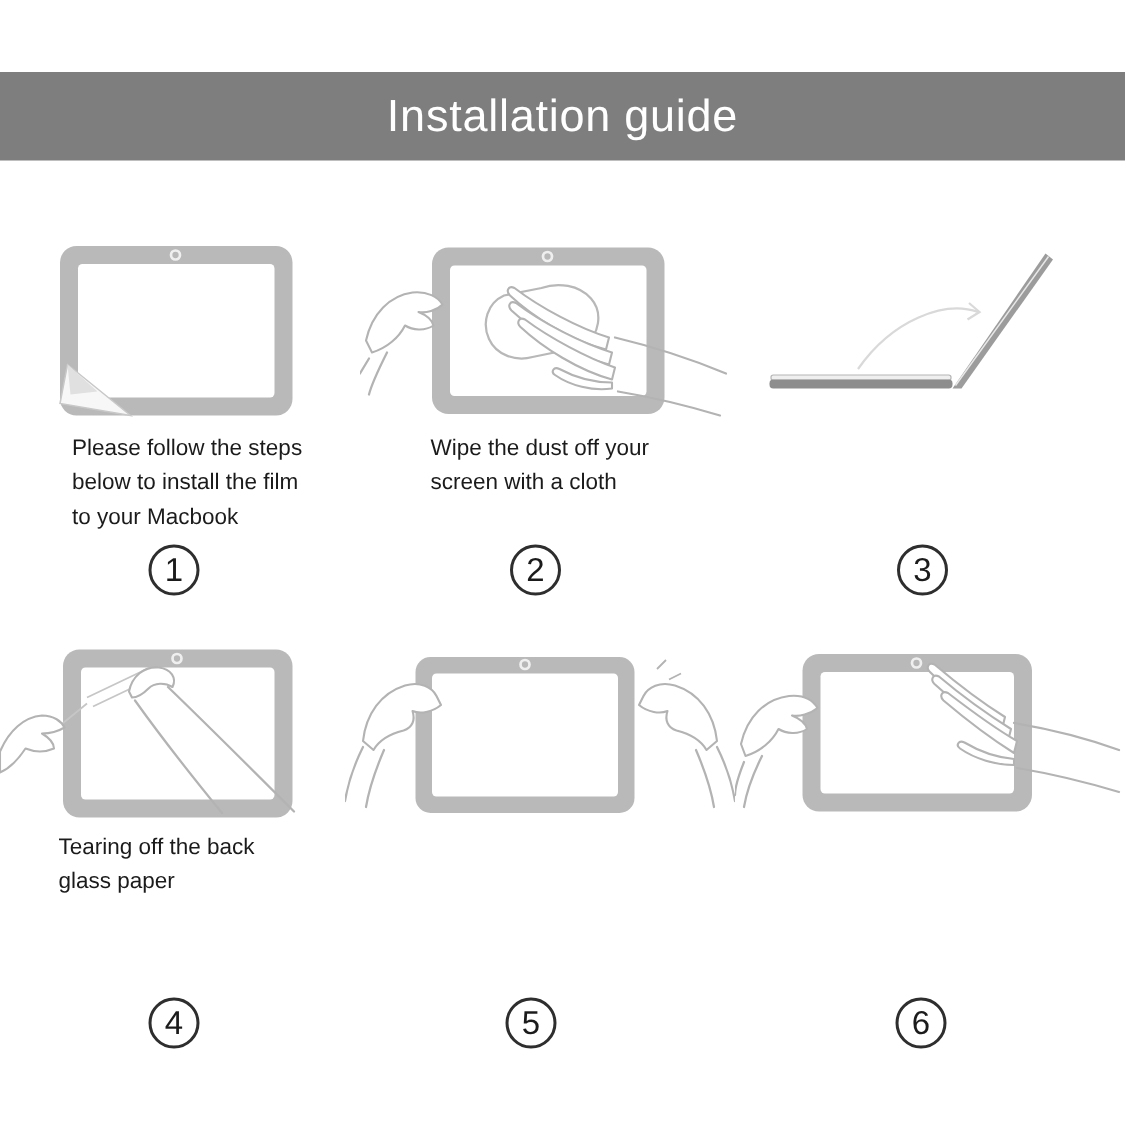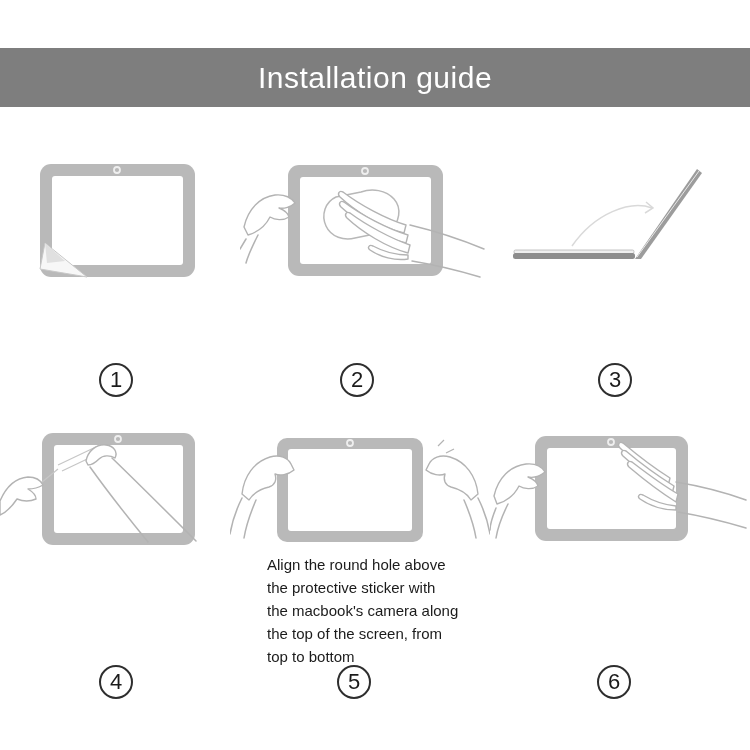--- a/index.html
+++ b/index.html
@@ -84,25 +84,27 @@
     <circle cx="121" cy="16" r="3" fill="none" stroke="#efefef" stroke-width="1.8"></circle>
     <path class="handfill" d="M4,70 C8,52 20,40 36,38 C46,37 52,41 55,46 C50,50 43,52 38,51 C43,53 47,56 48,60 C42,64 34,63 29,60 C25,68 17,75 7,78 Z"></path>
     <path class="lineart" d="M6,82 C2,92 0,98 0,104 M18,78 C12,90 8,100 6,112"></path>
     <path class="handfill" d="M178,60 C160,48 142,34 130,22 C127,19 129,15 133,17 C146,28 164,42 180,52 Z"></path>
     <path class="handfill" d="M182,68 C164,56 146,42 133,30 C130,27 132,23 136,25 C149,36 168,50 184,60 Z"></path>
     <path class="handfill" d="M186,76 C170,66 152,52 139,41 C136,38 138,34 142,36 C155,46 174,60 188,68 Z"></path>
     <path class="handfill" d="M186,84 C174,84 160,80 150,73 C147,71 149,67 153,69 C163,75 175,79 186,80 Z"></path>
     <path class="lineart" d="M186,56 C210,60 234,66 256,74 M188,86 C212,90 236,96 256,102"></path>
   </svg>
 
-  <div class="caption" style="left:267px;top:553px;width:212px">Align the round hole above
-the protective sticker with
-the macbook's camera along
-the top of the screen, from
-top to bottom</div>
+  <div class="caption" style="left:48px;top:287px;width:178px">Please follow the steps
+below to install the film
+to your Macbook</div>
+  <div class="caption" style="left:287px;top:287px;width:182px">Wipe the dust off your
+screen with a cloth</div>
+  <div class="caption" style="left:39px;top:553px;width:188px">Tearing off the back
+glass paper</div>
 
   <div class="num" style="left:99px;top:363px">1</div>
   <div class="num" style="left:340px;top:363px">2</div>
   <div class="num" style="left:598px;top:363px">3</div>
   <div class="num" style="left:99px;top:665px">4</div>
   <div class="num" style="left:337px;top:665px">5</div>
   <div class="num" style="left:597px;top:665px">6</div>
 
 </div>
 

